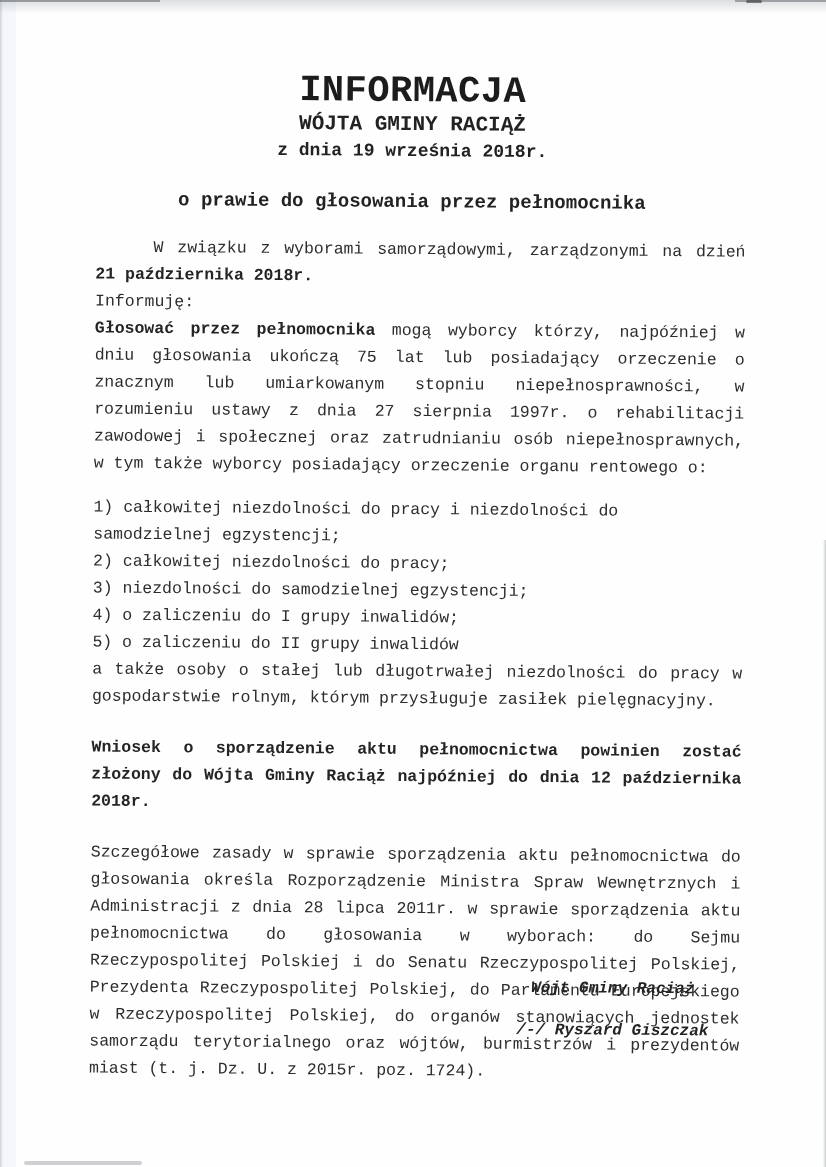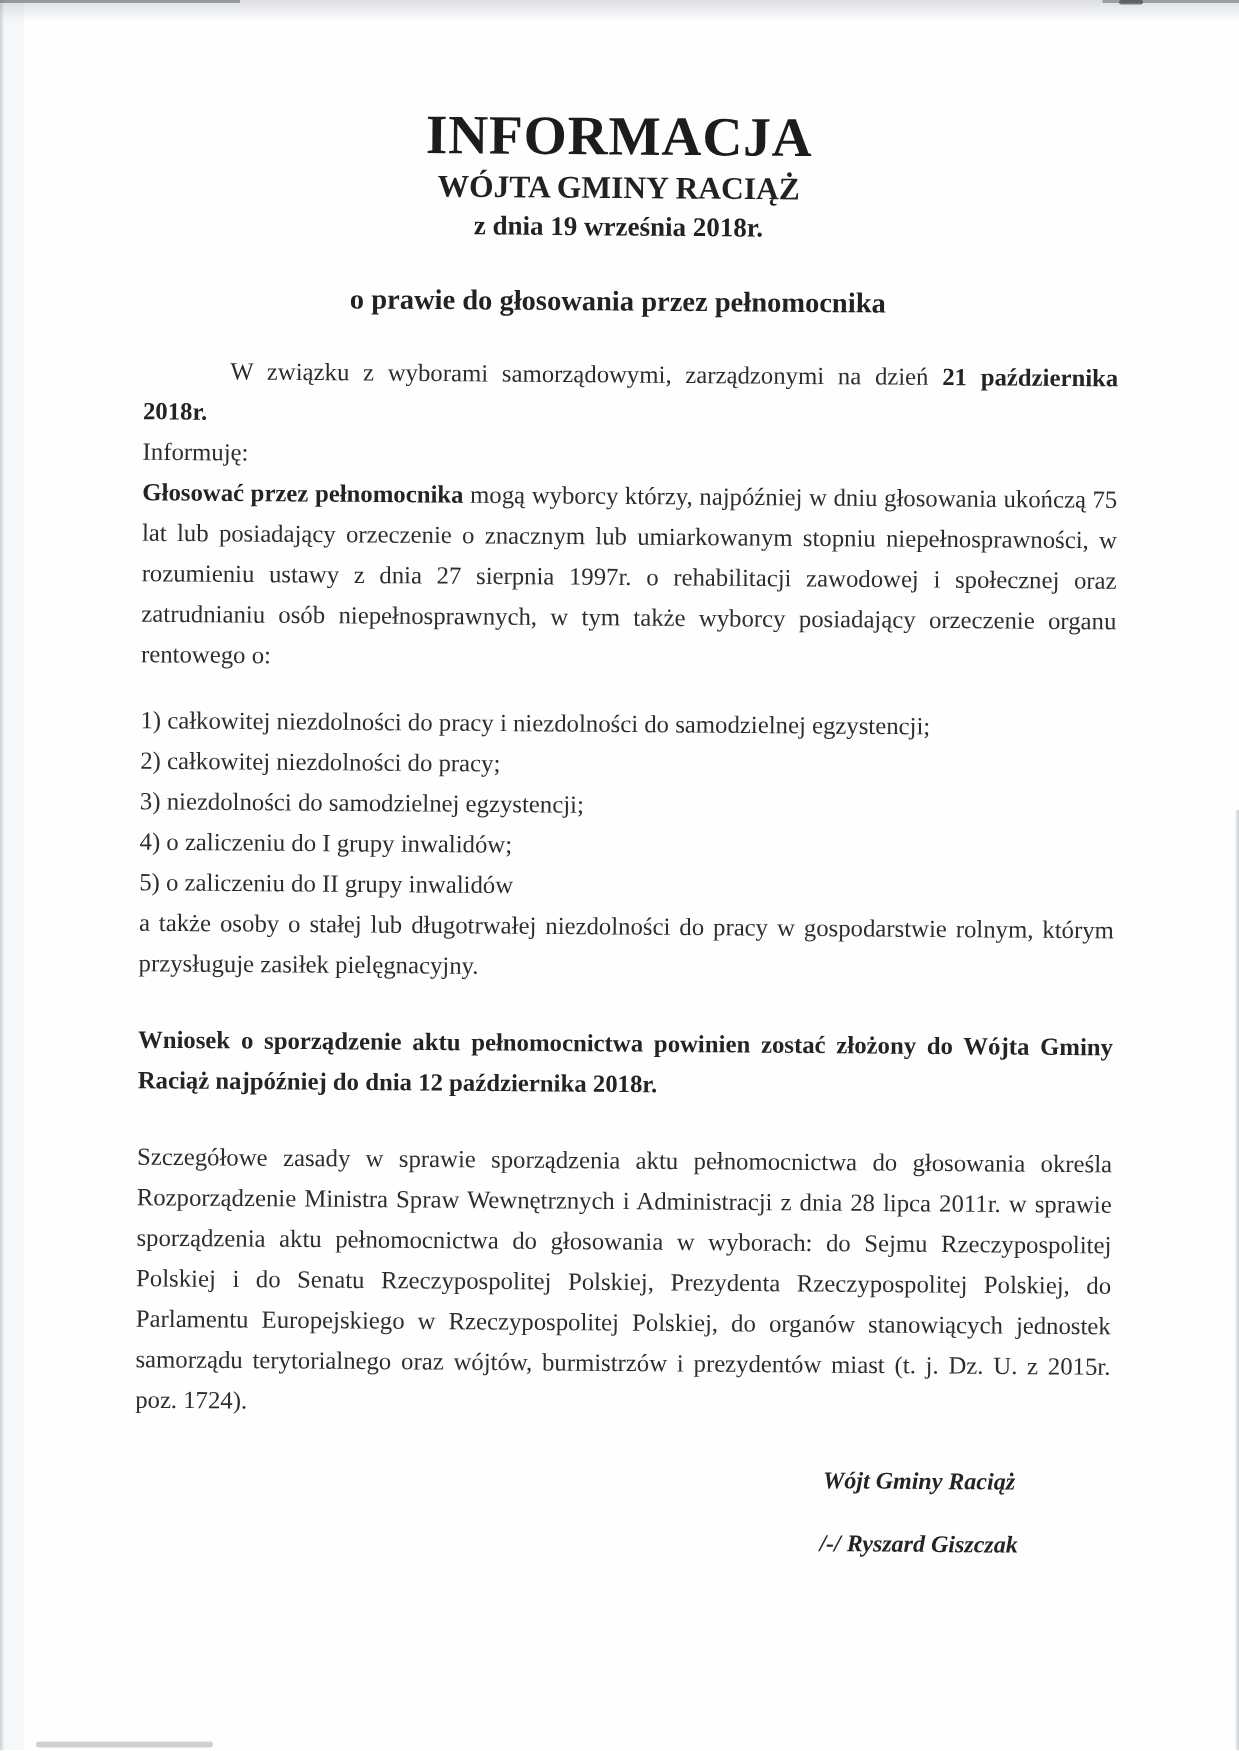--- a/index.html
+++ b/index.html
@@ -6,21 +6,21 @@
     margin: 0;
     padding: 0;
     background: #ffffff;
   }
   .page {
     position: relative;
     width: 826px;
     height: 1167px;
     overflow: hidden;
     background: #fefefe;
-    font-family: Liberation Serif, serif;
+    font-family: Liberation Mono, monospace;
     color: #2b2b2b;
   }
   
   .scan-top-smudge {
     position: absolute; top: 0; left: 0; width: 826px; height: 14px;
     background: linear-gradient(to bottom, rgba(165,172,180,0.38), rgba(165,172,180,0.0));
     pointer-events: none;
   }
   .scan-top-line-left {
     position: absolute; top: 0; left: 0; width: 160px; height: 2px;

